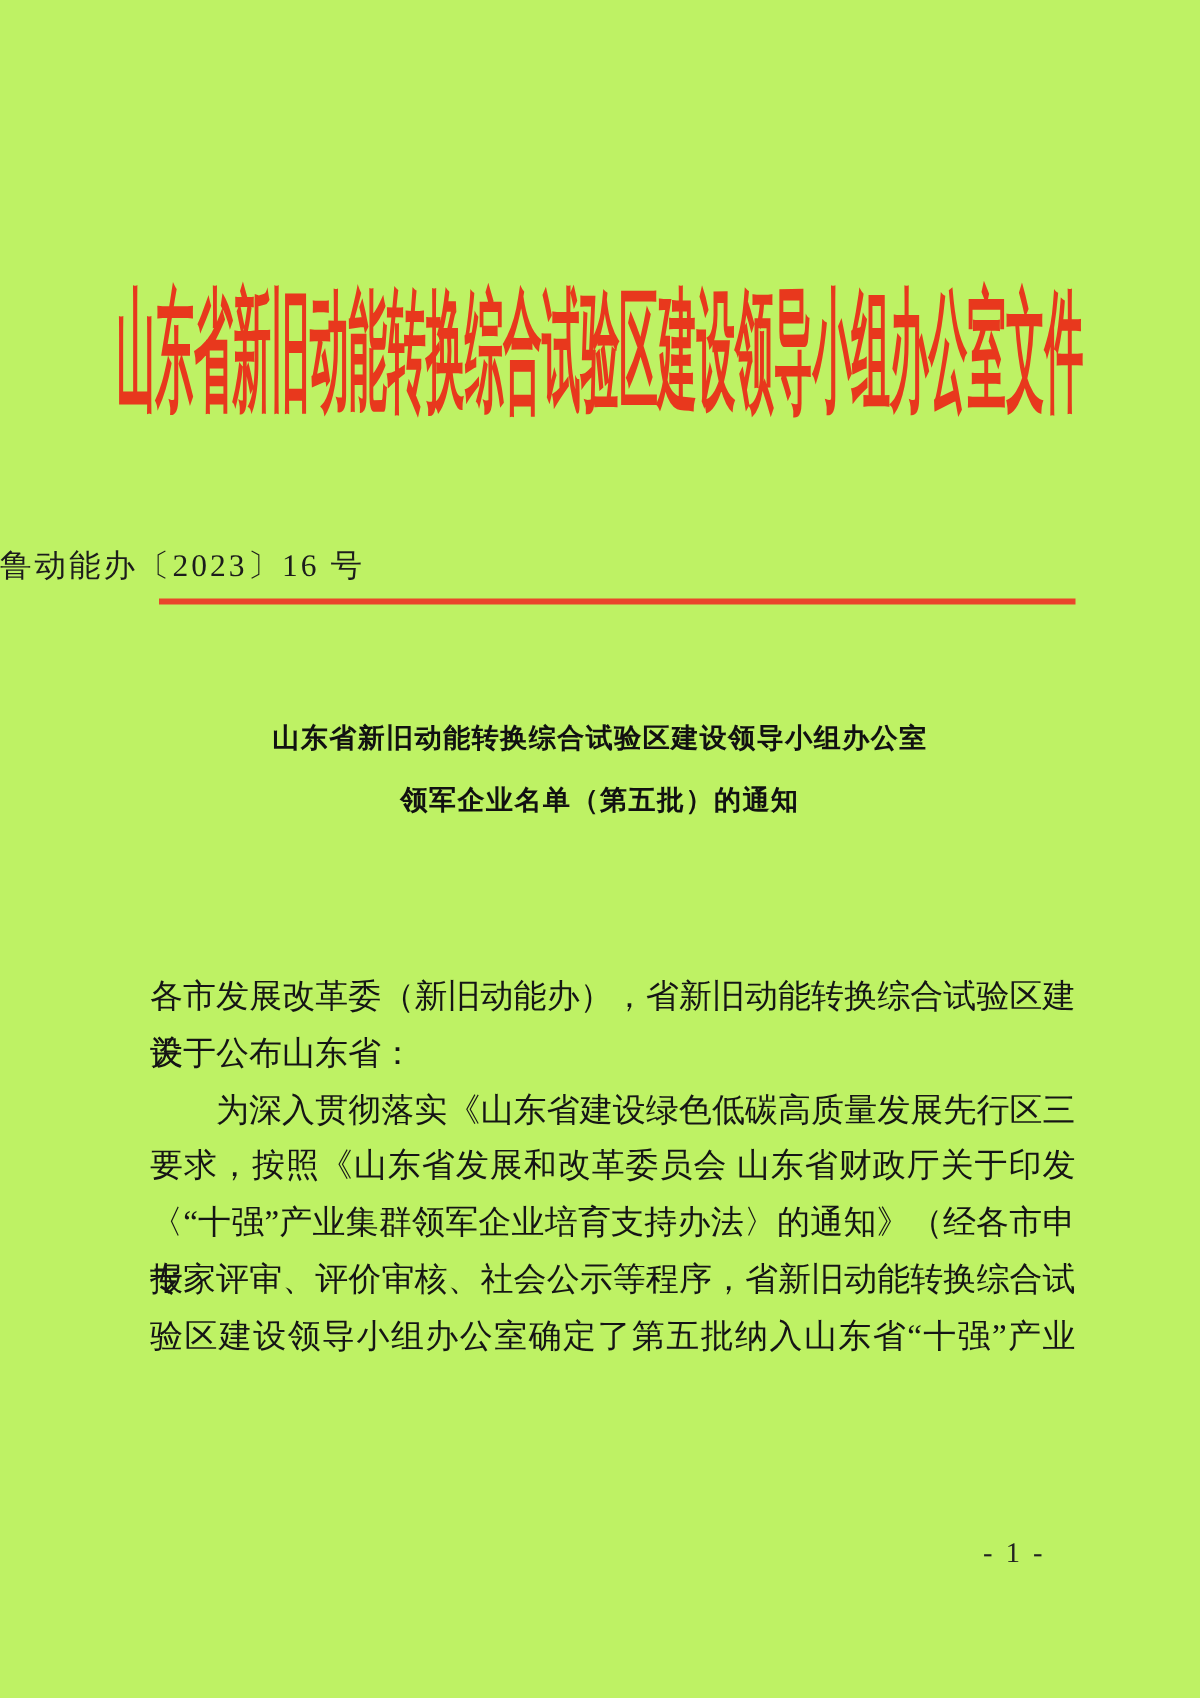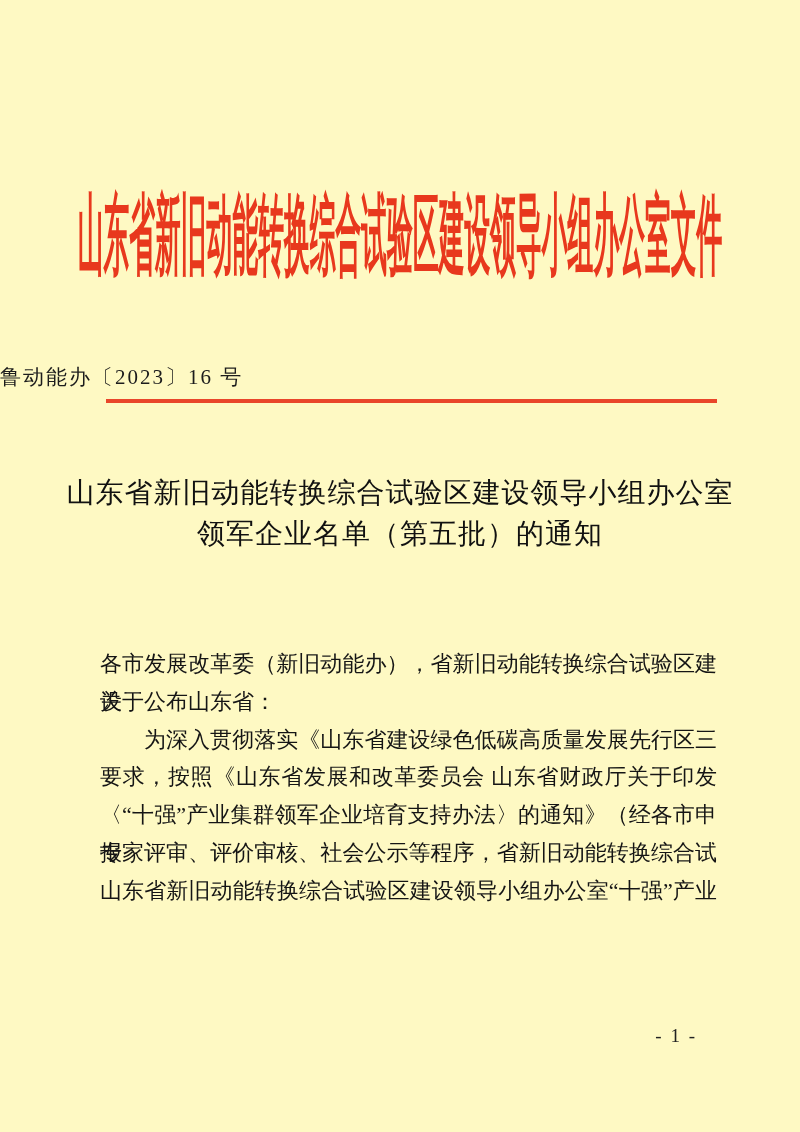--- a/index.html
+++ b/index.html
@@ -6,21 +6,21 @@
     --header-red: #e8381d;
     --line-red: #e9462a;
     --ink: #1c1c1c;
   }
   * { margin: 0; padding: 0; box-sizing: border-box; }
   html, body { background: #ffffff; }
   .page {
     position: relative;
     width: 800px;
     height: 1132px;
-    background: #fef9c3;
+    background: #bef264;
     overflow: hidden;
     font-family: "Liberation Serif", "DejaVu Serif", serif;
     color: var(--ink);
   }
 
   
   .red-header {
     position: absolute;
     top: 188px;
     left: 0;
@@ -65,22 +65,22 @@
     background: var(--line-red);
   }
 
   
   .doc-title {
     position: absolute;
     top: 472px;
     left: 40px;
     right: 40px;
     text-align: center;
-    font-weight: normal;
-    font-size: 28px;
+    font-weight: bold;
+    font-size: 18px;
     line-height: 41px;
     letter-spacing: 1px;
     color: #111;
   }
 
   
   .doc-body {
     position: absolute;
     top: 645px;
     left: 100px;
@@ -132,18 +132,18 @@
     <div class="title-line">领军企业名单（第五批）的通知</div>
   </div>
 
   <div class="doc-body">
     <div class="body-line justify">各市发展改革委（新旧动能办），省新旧动能转换综合试验区建设</div>
     <div class="body-line">关于公布山东省：</div>
     <div class="body-line justify indent">为深入贯彻落实《山东省建设绿色低碳高质量发展先行区三</div>
     <div class="body-line justify">要求，按照《山东省发展和改革委员会 山东省财政厅关于印发</div>
     <div class="body-line justify">〈“十强”产业集群领军企业培育支持办法〉的通知》（经各市申报</div>
     <div class="body-line justify">专家评审、评价审核、社会公示等程序，省新旧动能转换综合试</div>
-    <div class="body-line justify">山东省新旧动能转换综合试验区建设领导小组办公室“十强”产业</div>
+    <div class="body-line justify">验区建设领导小组办公室确定了第五批纳入山东省“十强”产业</div>
   </div>
 
   <div class="page-number">- 1 -</div>
 
 </div>
 
 </body></html>

